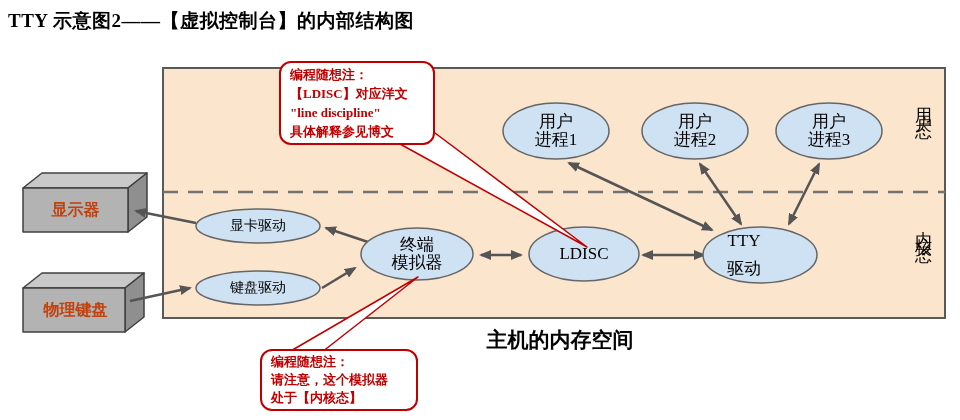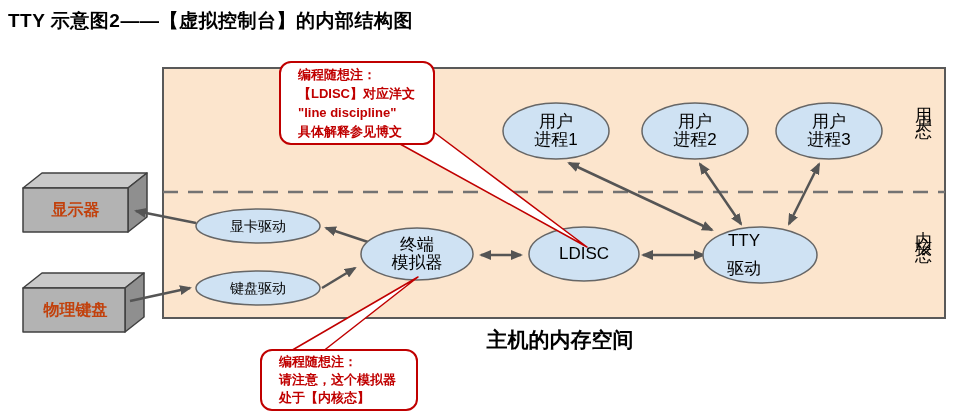--- a/index.html
+++ b/index.html
@@ -1,18 +1,18 @@
 <!DOCTYPE html>
 <html><head>
 <meta charset="utf-8">
 <style>
   html,body{margin:0;padding:0;background:#fff;}
   #stage{
     position:relative;width:960px;height:420px;background:#ffffff;
-    font-family:Liberation Sans, sans-serif;overflow:hidden;
+    font-family:Liberation Serif, serif;overflow:hidden;
   }
   #diagram-svg{position:absolute;left:0;top:0;}
   .abs{position:absolute;}
   .title{
     left:8px;top:8px;font-size:19px;font-weight:bold;color:#000;
     white-space:nowrap;letter-spacing:0.5px;
   }
   .node-label{
     display:flex;flex-direction:column;align-items:center;justify-content:center;
     text-align:center;color:#000;font-size:14px;line-height:18px;
@@ -26,21 +26,21 @@
     left:912px;writing-mode:vertical-rl;text-orientation:upright;
     font-size:17px;letter-spacing:7px;color:#000;
   }
   .memory-label{
     left:470px;top:326px;width:180px;text-align:center;
     font-size:21px;font-weight:bold;color:#000;
   }
   .callout{
     background:#ffffff;border:2px solid #c00000;border-radius:12px;
     color:#c00000;font-size:13px;font-weight:bold;line-height:19px;
-    padding:2px 17px;box-sizing:border-box;
+    padding:2px 9px;box-sizing:border-box;
   }
   .callout.small{line-height:18px;}
   .callout div{white-space:nowrap;}
 </style>
 </head>
 <body>
 
 <div id="stage">
 
   <svg id="diagram-svg" width="960" height="420" viewBox="0 0 960 420">

